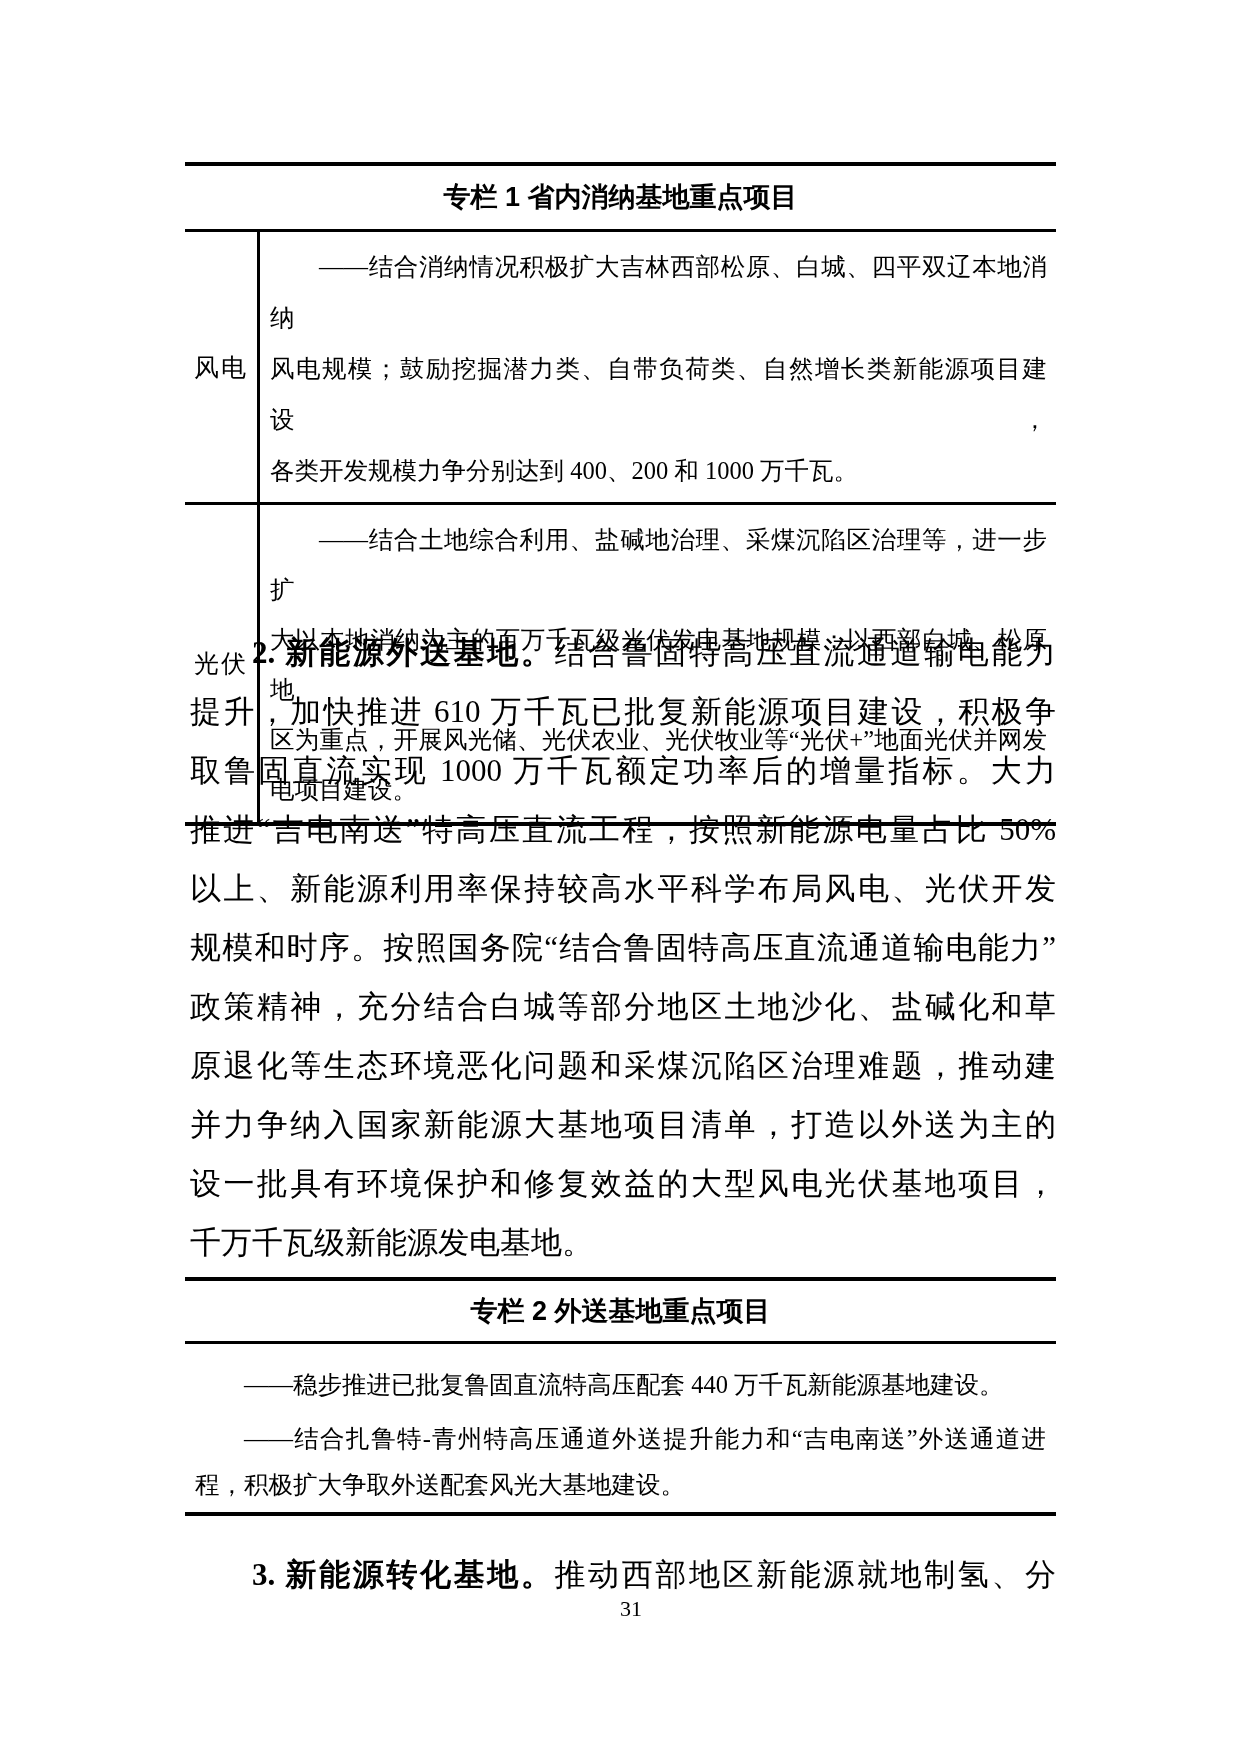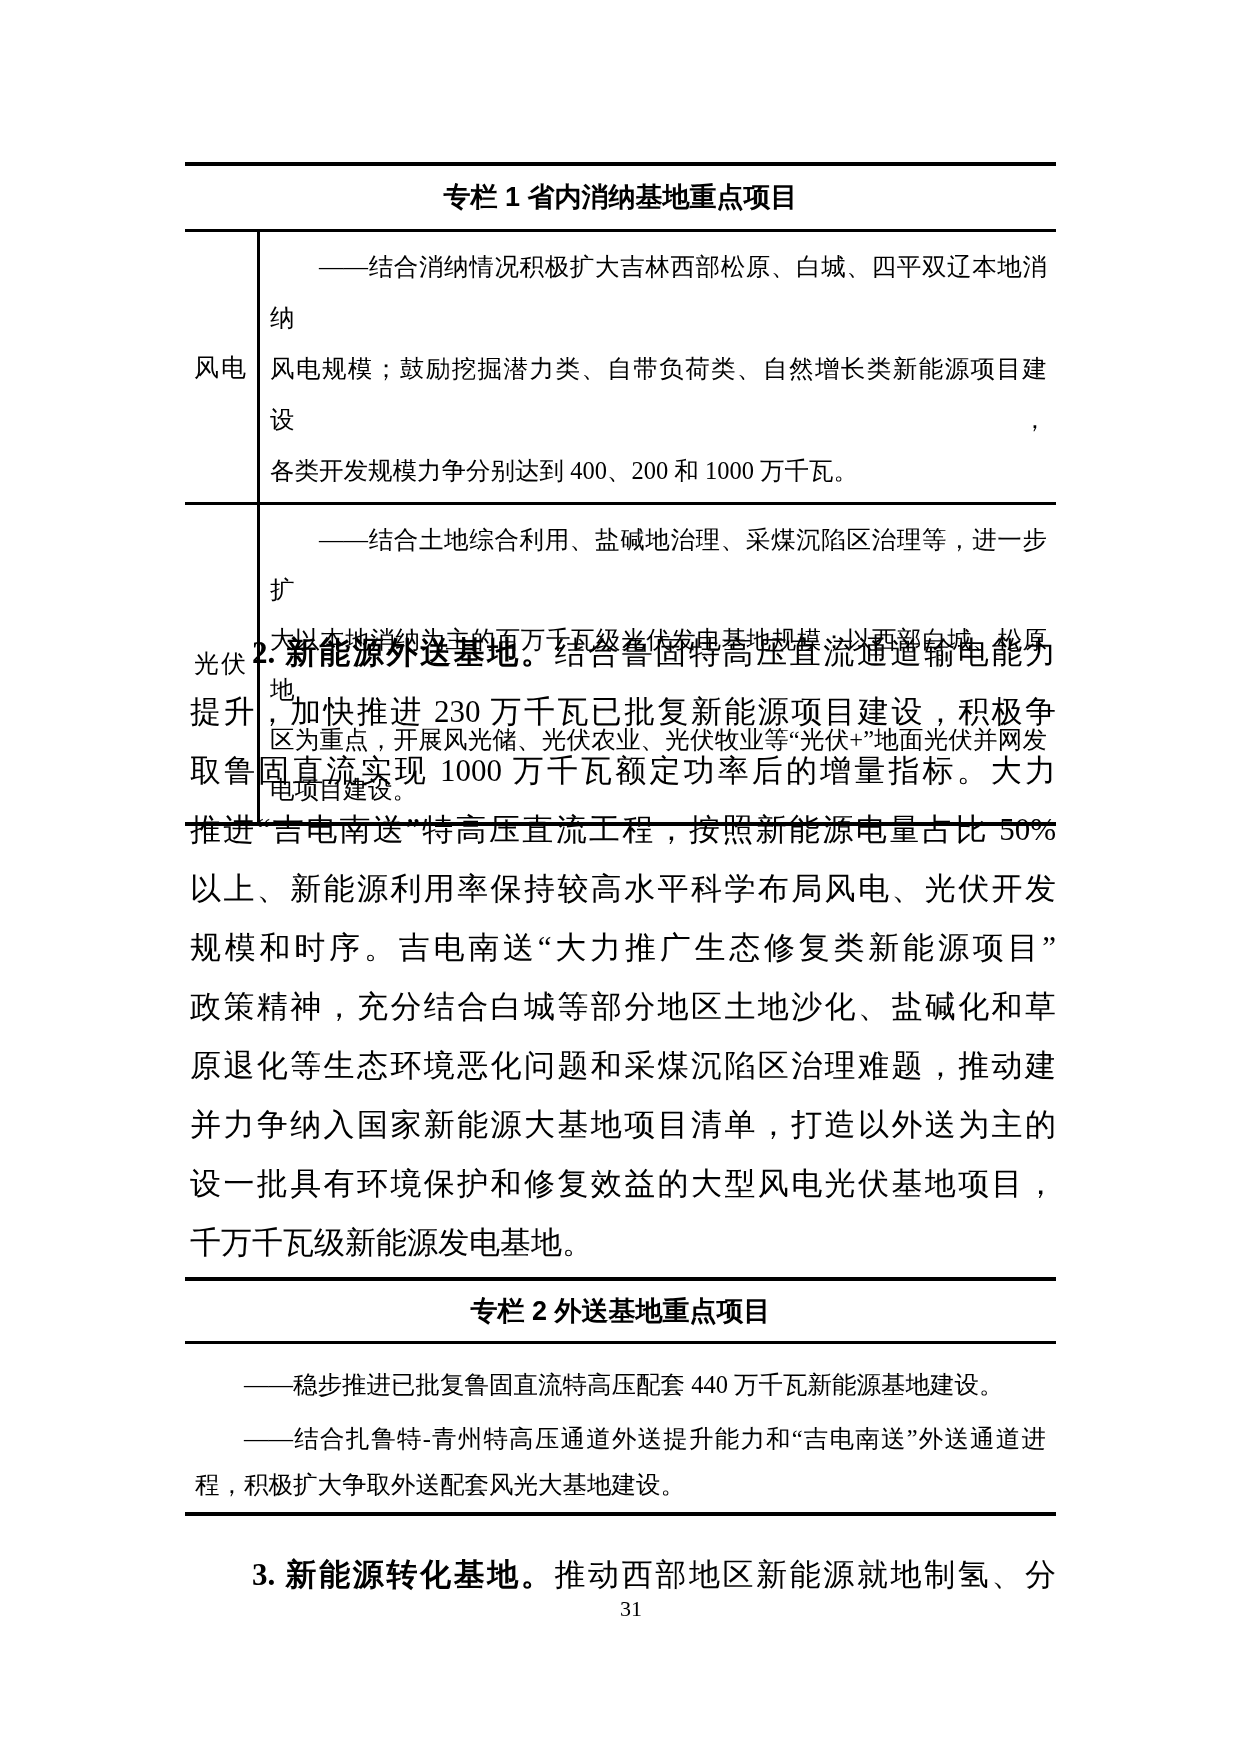--- a/index.html
+++ b/index.html
@@ -96,25 +96,25 @@
         <div class="tline jl">区为重点，开展风光储、光伏农业、光伏牧业等“光伏+”地面光伏并网发</div>
         <div class="tline ll">电项目建设。</div>
       </div>
     </div>
   </div>
 
   <div class="bodypara" id="para2">
     <div class="bline jl indent">
       <span class="blead">2. 新能源外送基地。</span><span>结合鲁固特高压直流通道输电能力</span>
     </div>
-    <div class="bline jl">提升，加快推进 230 万千瓦已批复新能源项目建设，积极争</div>
+    <div class="bline jl">提升，加快推进 610 万千瓦已批复新能源项目建设，积极争</div>
     <div class="bline jl">取鲁固直流实现 1000 万千瓦额定功率后的增量指标。大力</div>
     <div class="bline jl">推进“吉电南送”特高压直流工程，按照新能源电量占比 50%</div>
     <div class="bline jl">以上、新能源利用率保持较高水平科学布局风电、光伏开发</div>
-    <div class="bline jl">规模和时序。吉电南送“大力推广生态修复类新能源项目”</div>
+    <div class="bline jl">规模和时序。按照国务院“结合鲁固特高压直流通道输电能力”</div>
     <div class="bline jl">政策精神，充分结合白城等部分地区土地沙化、盐碱化和草</div>
     <div class="bline jl">原退化等生态环境恶化问题和采煤沉陷区治理难题，推动建</div>
     <div class="bline jl">并力争纳入国家新能源大基地项目清单，打造以外送为主的</div>
     <div class="bline jl">设一批具有环境保护和修复效益的大型风电光伏基地项目，</div>
     <div class="bline ll">千万千瓦级新能源发电基地。</div>
   </div>
 
   <div class="panel" id="panel2">
     <div class="panel-title">专栏 2  外送基地重点项目</div>
     <div class="p2-body">

